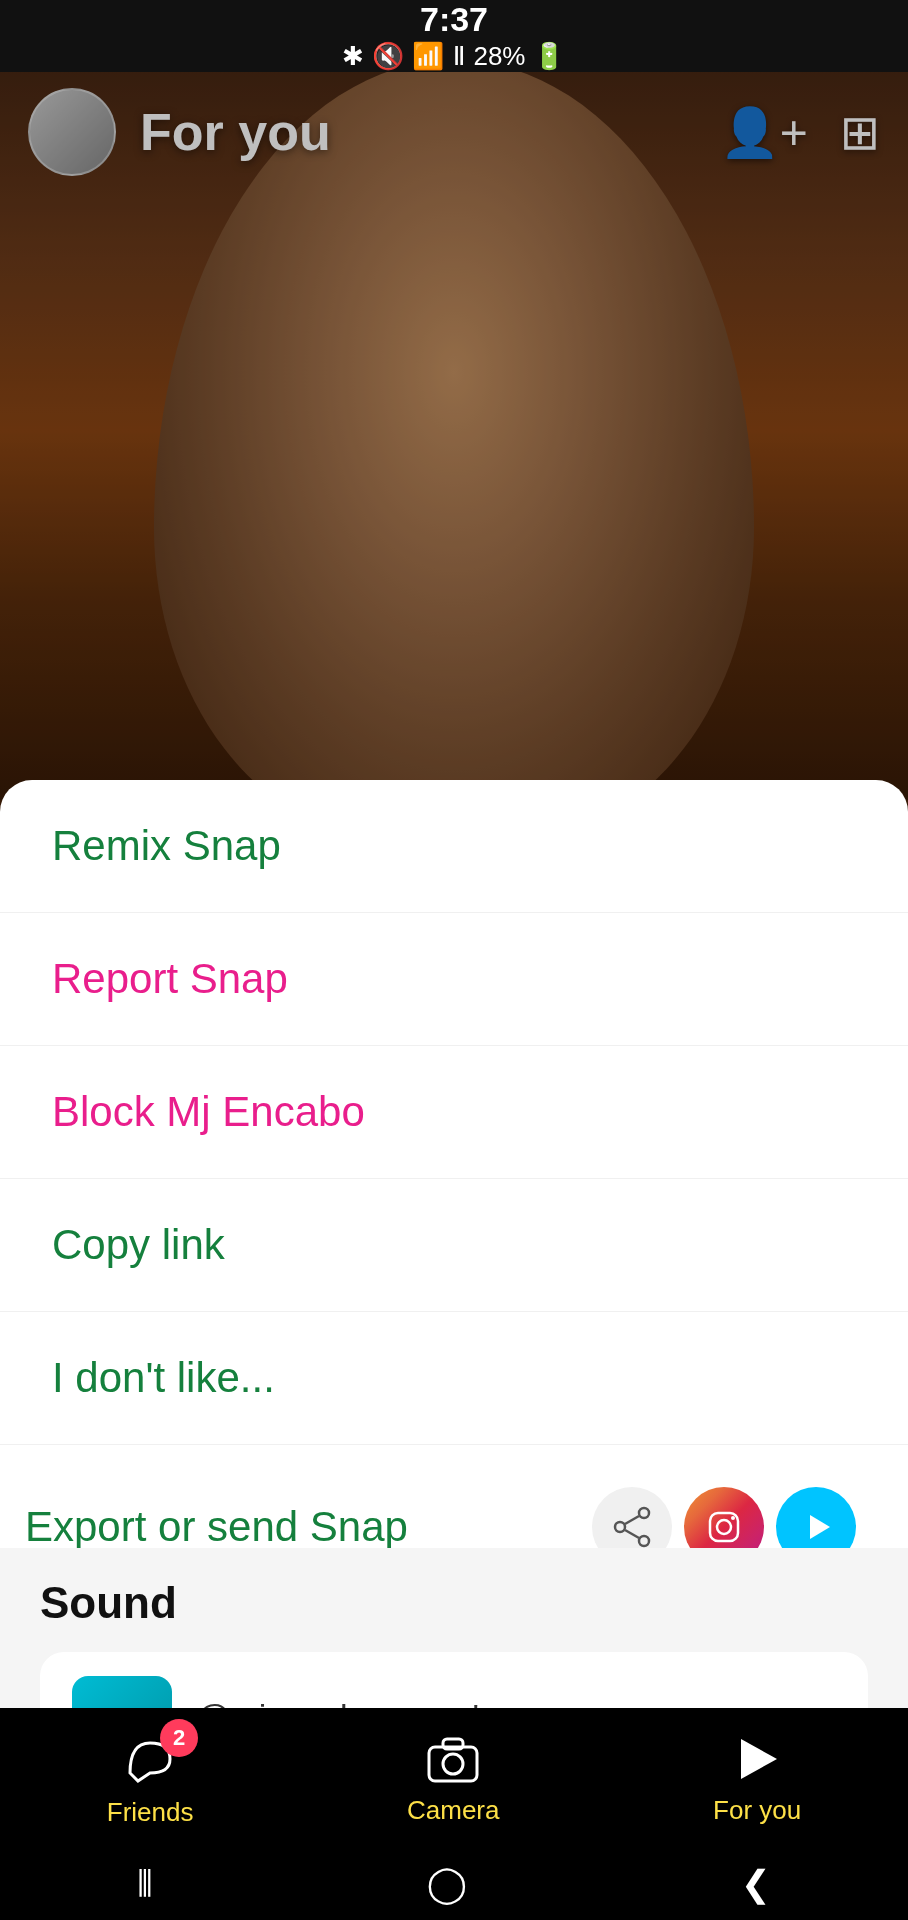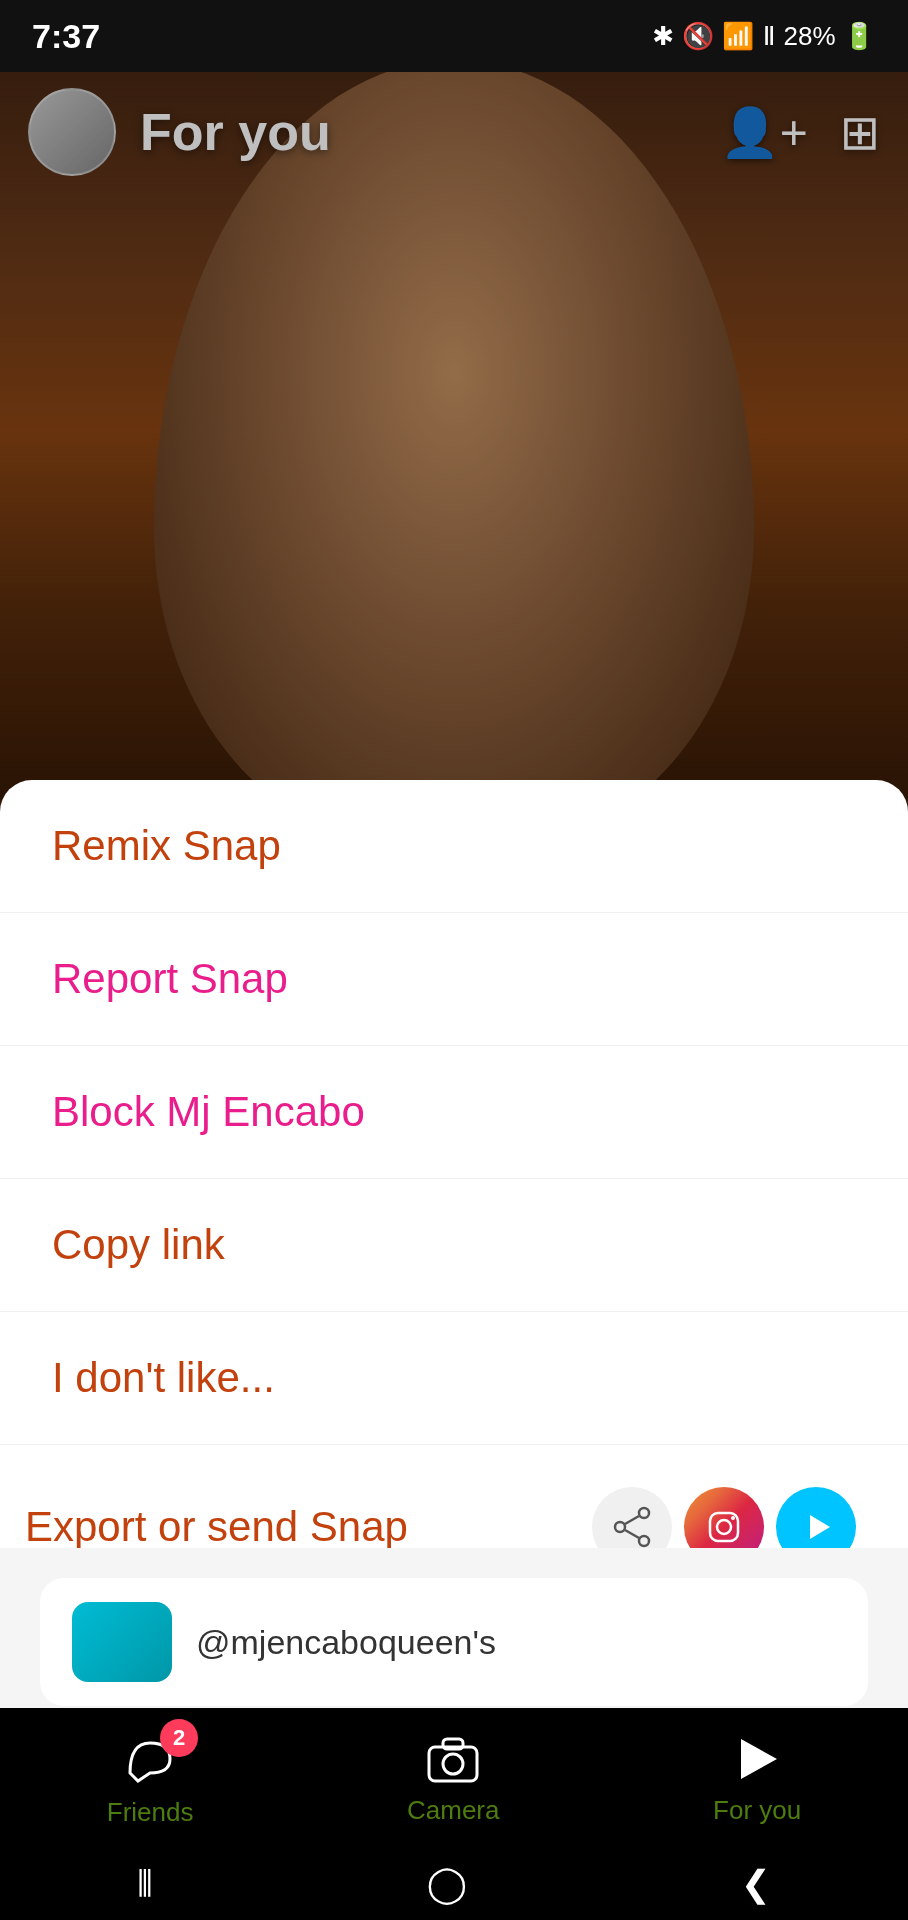--- a/index.html
+++ b/index.html
@@ -19,20 +19,21 @@
       top: 0;
       left: 0;
       right: 0;
       height: 72px;
       background: #111;
       display: flex;
       align-items: center;
       justify-content: space-between;
       padding: 0 32px;
       z-index: 100;
+      flex-direction: column;
     }
     .status-time {
       color: #fff;
       font-size: 34px;
       font-weight: 600;
     }
     .status-right {
       display: flex;
       align-items: center;
       gap: 8px;
@@ -133,21 +134,21 @@
       border-bottom: 1px solid #f0f0f0;
       cursor: pointer;
     }
     .menu-item:last-child {
       border-bottom: none;
       padding-left: 25px;
     }
     .menu-item-text {
       font-size: 42px;
       font-weight: 500;
-      color: #c2410c;
+      color: #15803d;
     }
     .menu-item-text.pink {
       color: #e91e8c;
     }
     .export-icons {
       display: flex;
       align-items: center;
       gap: 12px;
     }
     .export-icon-circle {
@@ -218,21 +219,21 @@
     }
     .nav-item {
       display: flex;
       flex-direction: column;
       align-items: center;
       gap: 8px;
       position: relative;
     }
     .nav-label {
       font-size: 26px;
-      color: #4d7c0f;
+      color: #fde047;
       font-weight: 500;
     }
     .nav-badge {
       position: absolute;
       top: -10px;
       right: -20px;
       width: 38px;
       height: 38px;
       background: #ff3b5c;
       border-radius: 50%;
@@ -343,20 +344,21 @@
       <div class="export-icon-circle export-snapchat">
         <svg width="44" height="44" viewBox="0 0 44 44" fill="none" xmlns="http://www.w3.org/2000/svg">
           <polygon points="16,10 16,34 36,22" fill="white"></polygon>
         </svg>
       </div>
     </div>
   </div>
 </div>
 
 <div class="sound-section">
+  <div class="sound-title">Sound</div>
   <div class="sound-card">
     <div class="sound-thumb"></div>
     <span class="sound-username">@mjencaboqueen's</span>
   </div>
 </div>
 
 <div class="bottom-nav">
   <div class="nav-item">
     <div style="position:relative">
       <svg width="56" height="56" viewBox="0 0 56 56" fill="none" xmlns="http://www.w3.org/2000/svg">

